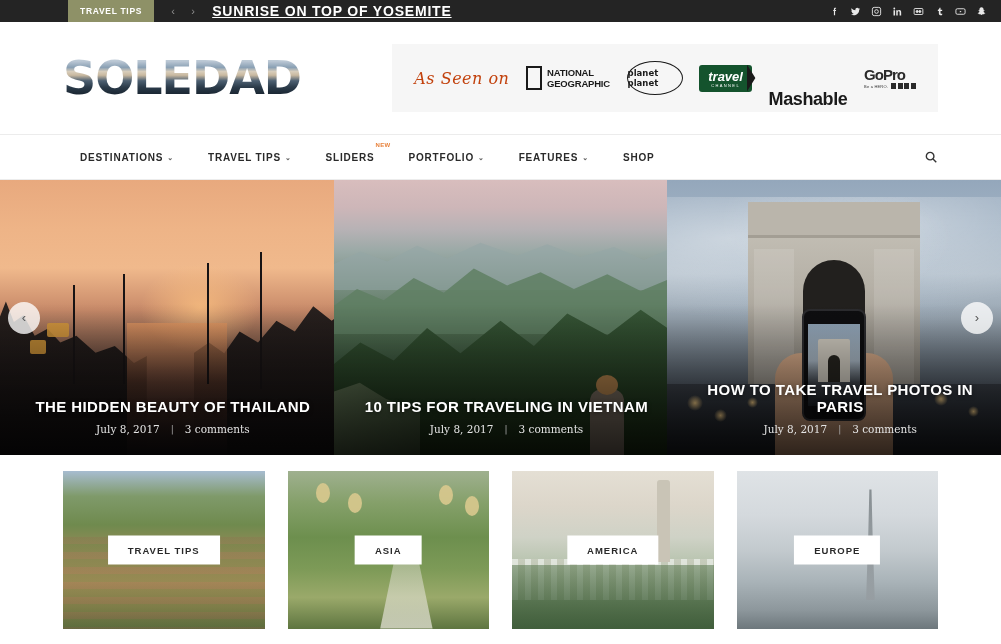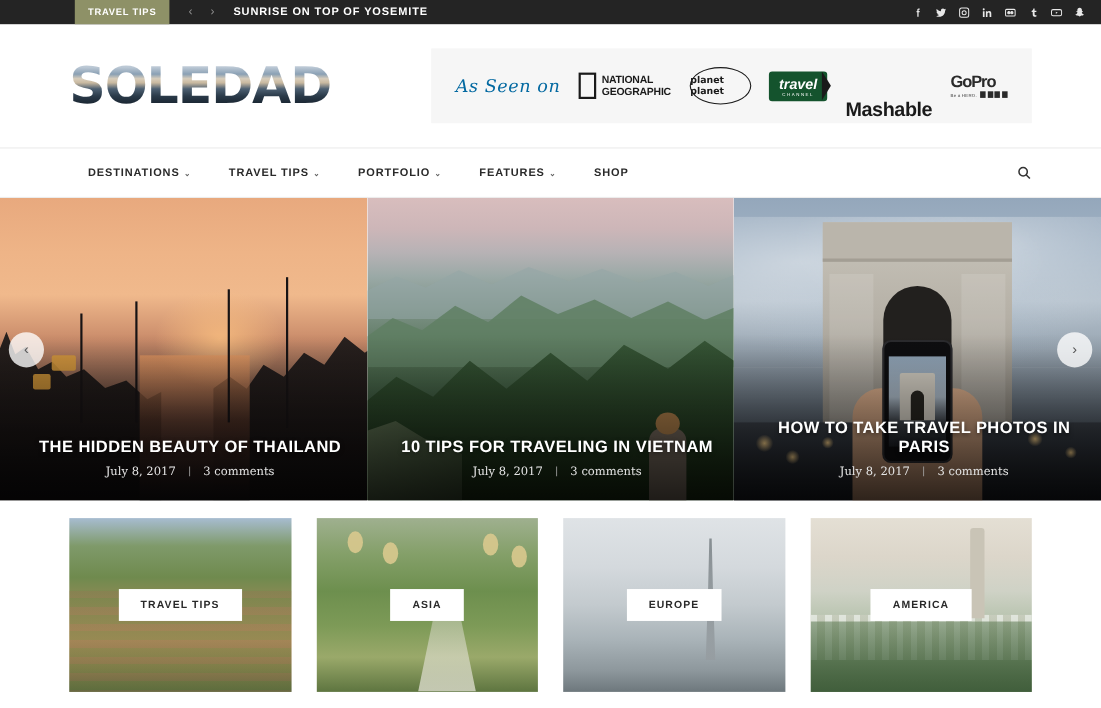--- a/index.html
+++ b/index.html
@@ -22,22 +22,22 @@
     display: flex; align-items: center; padding: 0 12px;
     margin-left: 68px;
   }
   .tb-arrows { display: flex; align-items: center; gap: 2px; margin-left: 10px; }
   .tb-arrow {
     width: 18px; height: 22px; display: flex; align-items: center; justify-content: center;
     color: #8f8f8f; font-size: 11px; cursor: pointer;
   }
   .tb-headline {
     display: flex; align-items: center; color: #ffffff;
-    font-size: 10px; font-weight: bold; letter-spacing: .8px;
-    margin-left: 10px; cursor: pointer;
+    font-size: 14px; font-weight: bold; letter-spacing: .8px;
+    margin-left: 10px; cursor: pointer; text-decoration: underline;
   }
   .tb-social {
     margin-left: auto; display: flex; align-items: center;
     gap: 10px; padding-right: 14px;
   }
   .tb-social .si {
     color: #e8e8e8; display: flex; align-items: center; justify-content: center;
     cursor: pointer; width: 11px; height: 22px;
   }
   .tb-social .si svg { display: block; }
@@ -64,21 +64,21 @@
     white-space: nowrap;
   }
   .seenon {
     margin-left: auto; margin-right: 63px;
     width: 546px; height: 68px; background: #f6f6f6;
     display: flex; align-items: center; justify-content: space-around;
     padding: 0 14px;
   }
   .so-script {
     font-family: "DejaVu Serif", serif; font-style: italic;
-    font-size: 16px; color: #0369a1; letter-spacing: .5px;
+    font-size: 16px; color: #c2410c; letter-spacing: .5px;
   }
   .so-natgeo { display: flex; align-items: center; gap: 5px; }
   .so-natgeo .ng-box { width: 16px; height: 24px; border: 2.5px solid #1a1a1a; }
   .so-natgeo .ng-txt {
     font-family: "Liberation Sans", sans-serif; font-weight: bold;
     font-size: 9.5px; line-height: 11px; color: #1a1a1a; letter-spacing: -.2px;
   }
   .so-lonely {
     width: 56px; height: 34px; border-radius: 50%;
     border: 1.6px solid #1a1a1a;
@@ -326,20 +326,24 @@
 
 <div class="nav">
   <div class="nav-inner">
     <div class="nav-item">
       <span>DESTINATIONS</span>
       <span class="chev">⌄</span>
     </div>
     <div class="nav-item">
       <span>TRAVEL TIPS</span>
       <span class="chev">⌄</span>
+    </div>
+    <div class="nav-item">
+      <span>SLIDERS</span>
+      <span class="badge">NEW</span>
     </div>
     <div class="nav-item">
       <span>PORTFOLIO</span>
       <span class="chev">⌄</span>
     </div>
     <div class="nav-item">
       <span>FEATURES</span>
       <span class="chev">⌄</span>
     </div>
     <div class="nav-item">
@@ -444,23 +448,23 @@
     <div class="lbl">TRAVEL TIPS</div>
   </div>
   <div class="cat cat-asia">
     <div class="t-path"></div>
     <div class="t-lantern" style="left:14%;top:8%"></div>
     <div class="t-lantern" style="left:30%;top:14%"></div>
     <div class="t-lantern" style="right:18%;top:9%"></div>
     <div class="t-lantern" style="right:5%;top:16%"></div>
     <div class="lbl">ASIA</div>
   </div>
-  <div class="cat cat-europe">
-    <div class="t-eiffel"></div>
-    <div class="lbl">EUROPE</div>
-  </div>
   <div class="cat cat-america">
     <div class="t-buildings"></div>
     <div class="t-tower"></div>
     <div class="t-trees"></div>
     <div class="lbl">AMERICA</div>
   </div>
+  <div class="cat cat-europe">
+    <div class="t-eiffel"></div>
+    <div class="lbl">EUROPE</div>
+  </div>
 </div>
 
 </body></html>

